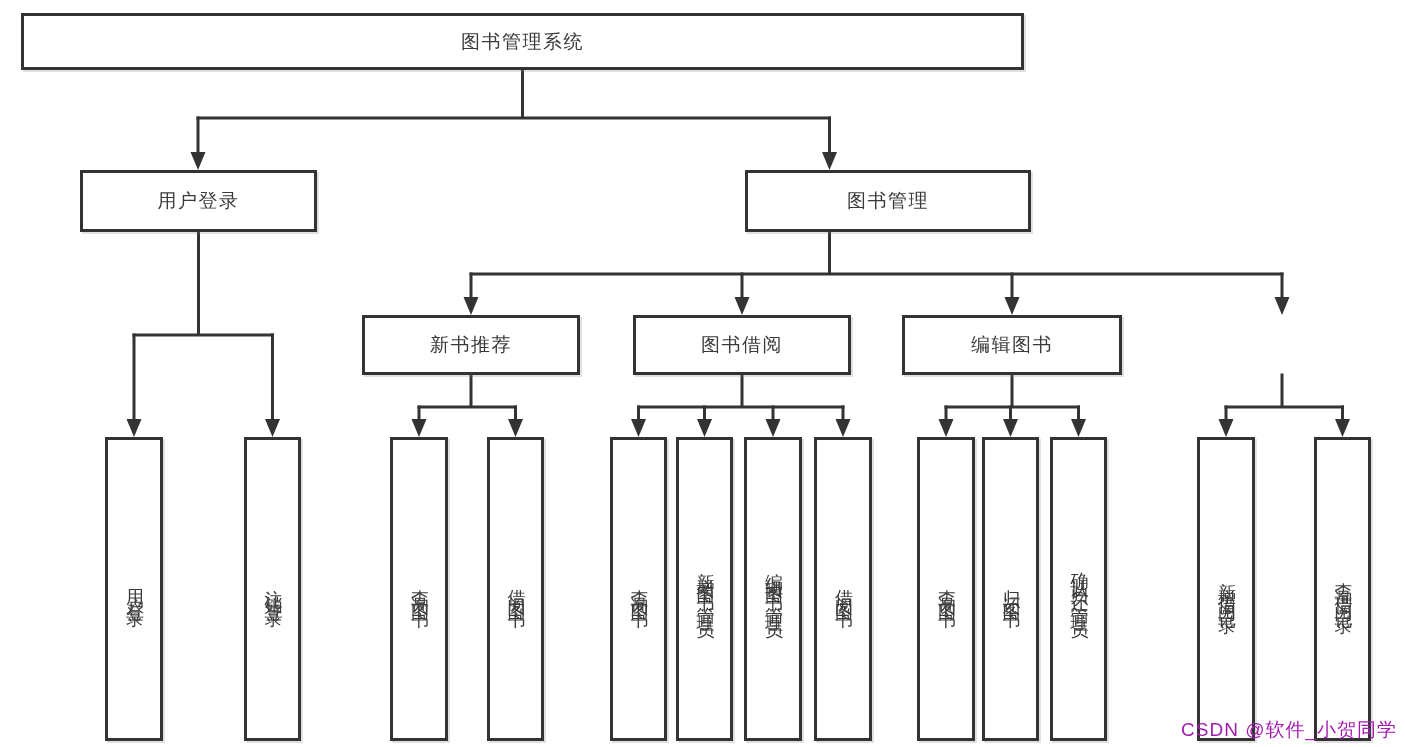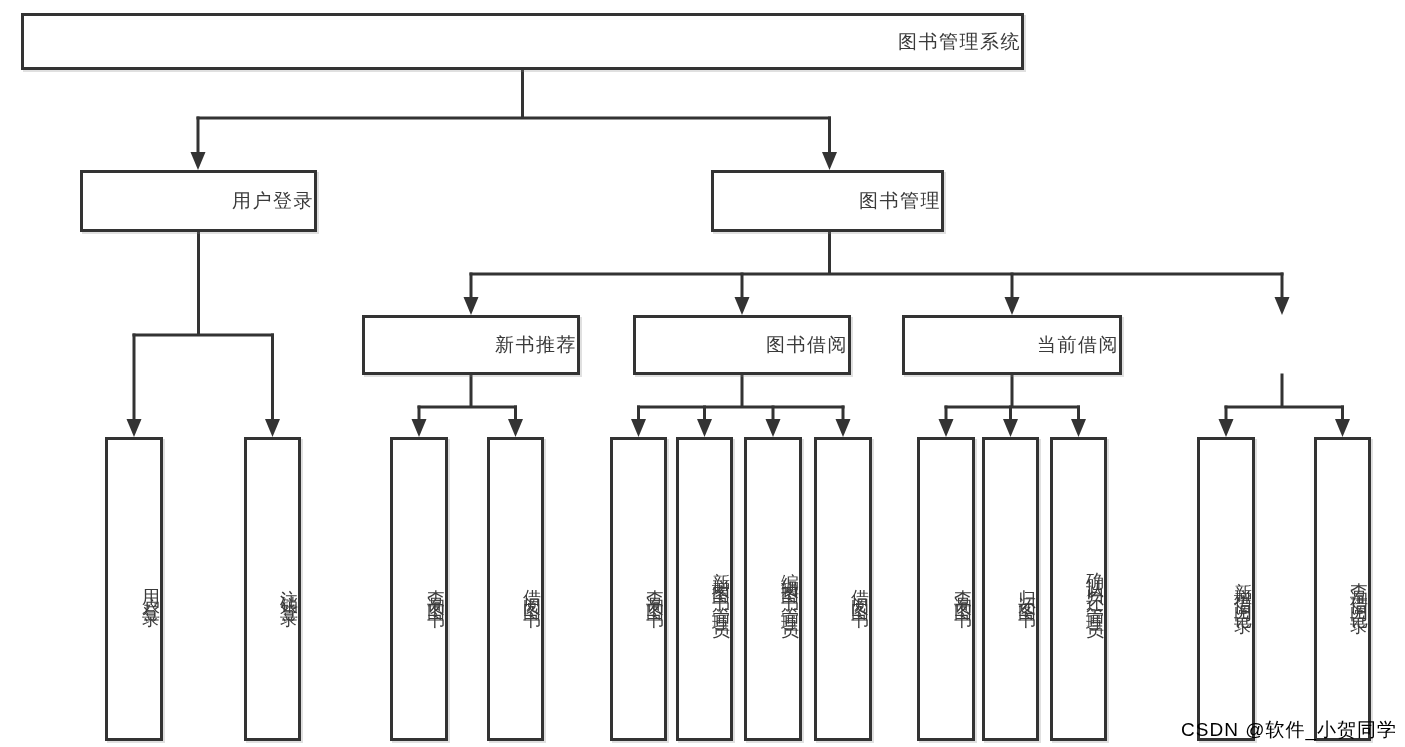--- a/index.html
+++ b/index.html
@@ -4,33 +4,33 @@
 <style>
   html,body { margin:0; padding:0; background:#ffffff; }
   .canvas {
     position:relative; width:1405px; height:747px; background:#ffffff;
     font-family:"Liberation Sans", sans-serif; overflow:hidden;
   }
   svg.wires { position:absolute; left:0; top:0; z-index:0; }
   .node {
     position:absolute; box-sizing:border-box; background:#ffffff;
     border:3px solid #333333; color:#3a3a3a;
-    display:flex; align-items:center; justify-content:flex-end;
+    display:flex; align-items:center; justify-content:center;
     z-index:1; box-shadow:2px 2px 0 rgba(130,130,130,0.25);
   }
   .hnode { font-size:19px; letter-spacing:1.5px; font-weight:500; }
   .leaf  { top:437px; height:304px; width:58px; }
   .leaf .vtext {
     writing-mode:vertical-rl; text-orientation:mixed;
     font-size:18px; letter-spacing:7px; line-height:1.1; font-weight:500;
     white-space:nowrap;
   }
   .watermark {
     position:absolute; right:8px; bottom:4px; z-index:2;
-    color:#000000; font-size:19px; letter-spacing:1px;
+    color:#a21caf; font-size:19px; letter-spacing:1px;
   }
 </style>
 </head>
 <body>
 
 <div class="canvas">
 
   <svg class="wires" width="1405" height="747" viewBox="0 0 1405 747" fill="#333333" stroke="#333333" stroke-width="3" stroke-linecap="square">
 
     <g>
@@ -100,32 +100,32 @@
     </g>
   </svg>
 
   <div class="node hnode" style="left:21px;top:13px;width:1003px;height:57px">
     <span>图书管理系统</span>
   </div>
 
   <div class="node hnode" style="left:80px;top:170px;width:237px;height:62px">
     <span>用户登录</span>
   </div>
-  <div class="node hnode" style="left:711px;top:170px;width:233px;height:62px">
+  <div class="node hnode" style="left:745px;top:170px;width:286px;height:62px">
     <span>图书管理</span>
   </div>
 
   <div class="node hnode" style="left:633px;top:315px;width:218px;height:60px">
     <span>图书借阅</span>
   </div>
   <div class="node hnode" style="left:362px;top:315px;width:218px;height:60px">
     <span>新书推荐</span>
   </div>
   <div class="node hnode" style="left:902px;top:315px;width:220px;height:60px">
-    <span>当前借阅</span>
+    <span>编辑图书</span>
   </div>
 
   <div class="node leaf" style="left:105px">
     <span class="vtext">用户登录</span>
   </div>
   <div class="node leaf" style="left:244px;width:57px">
     <span class="vtext">注销登录</span>
   </div>
 
   <div class="node leaf" style="left:390px">

